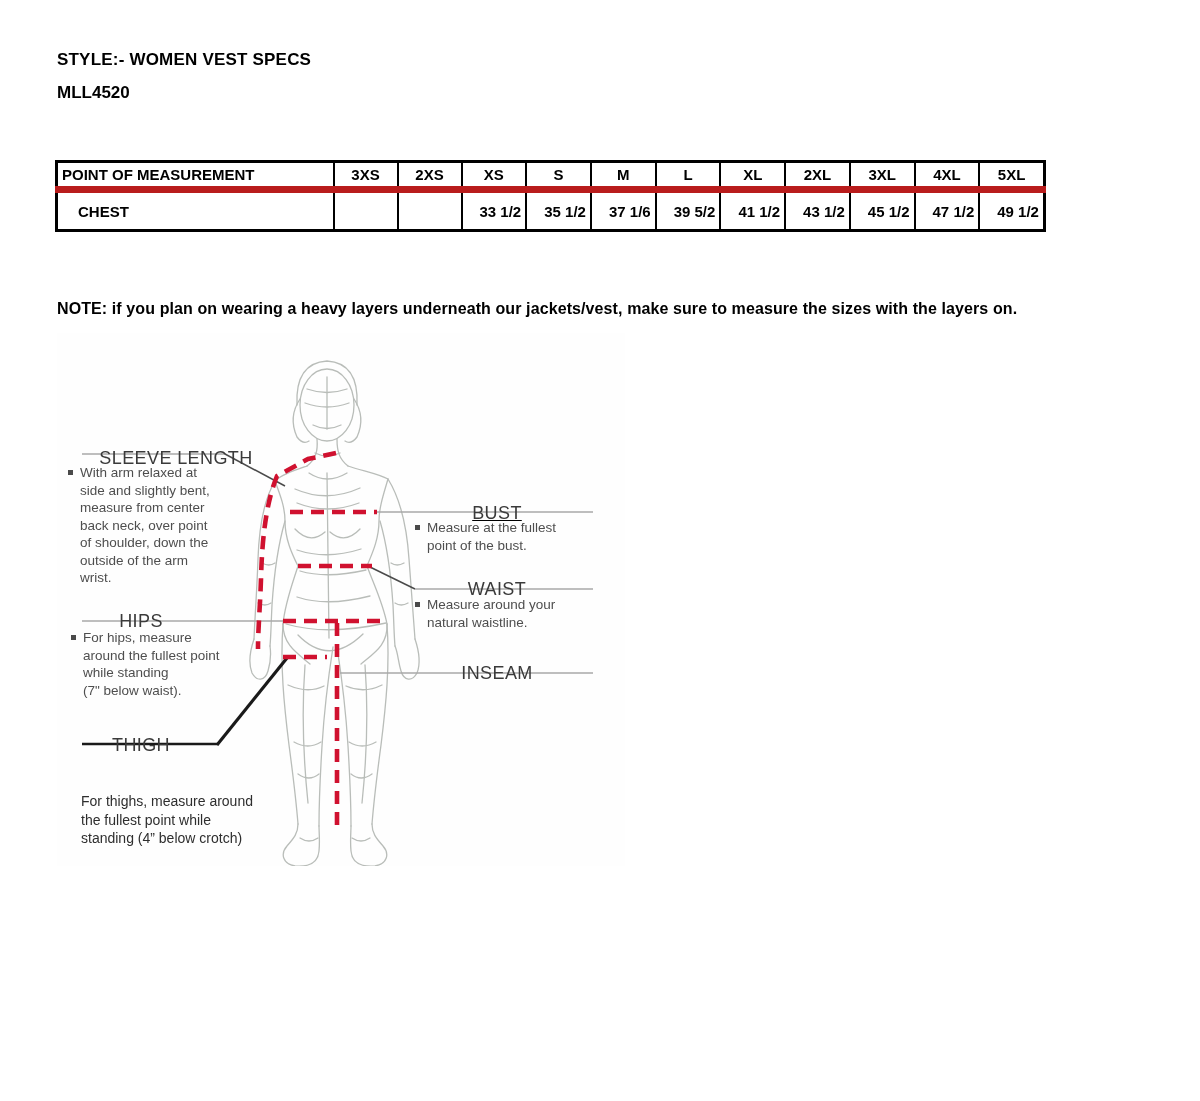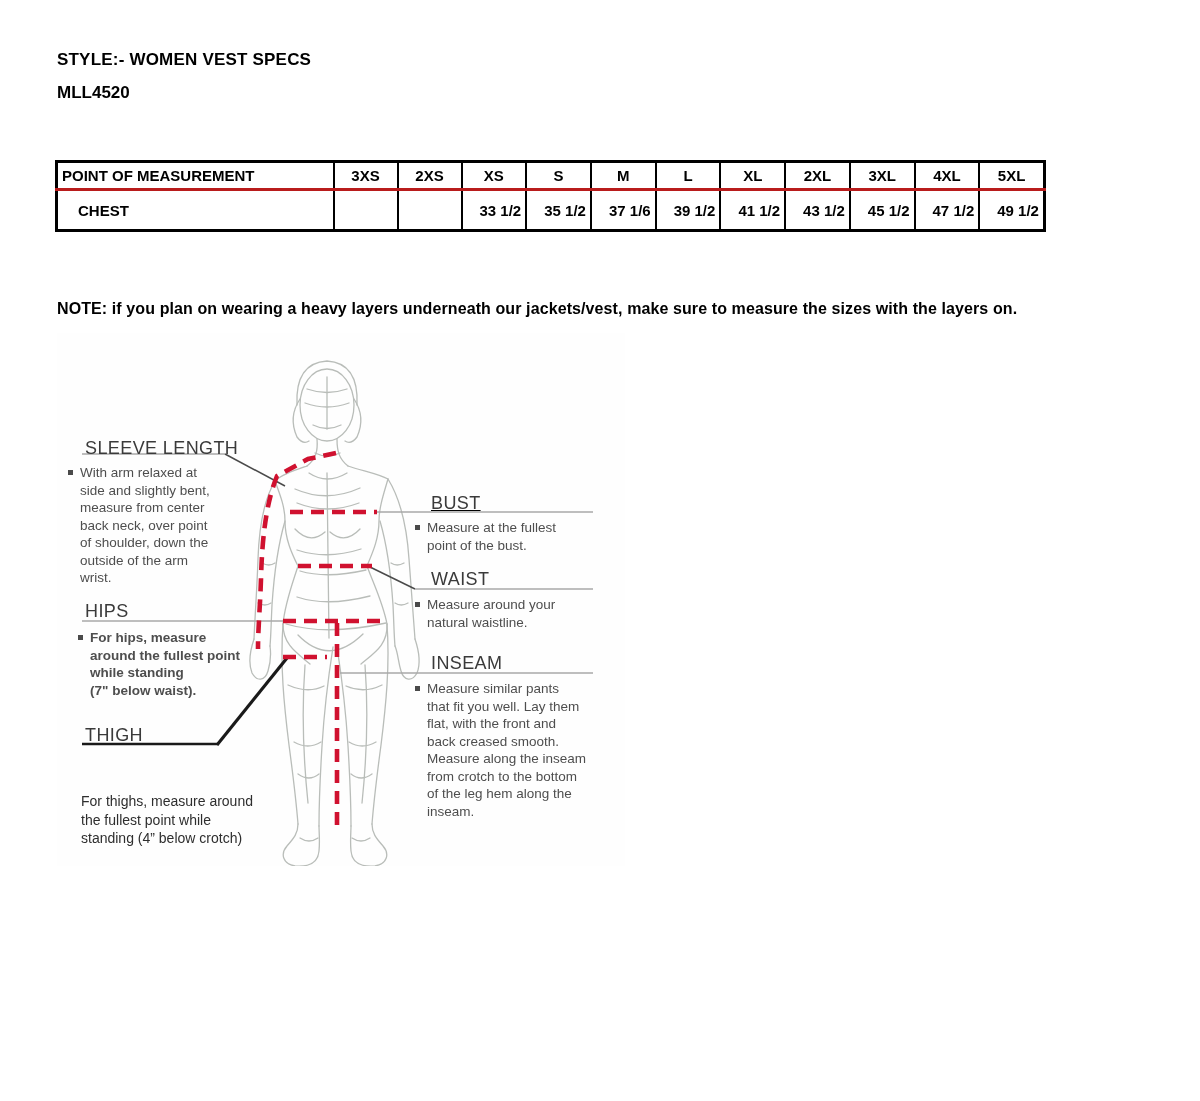--- a/index.html
+++ b/index.html
@@ -26,43 +26,43 @@
     border-collapse: collapse; table-layout: fixed;
     border: 3px solid #000;
     font-size: 15px; font-weight: bold;
   }
   table.size-table col.c-label { width: 277px; }
   table.size-table col.c-size  { width: 64px; }
   table.size-table th, table.size-table td {
     border: 2px solid #000; padding: 0 4px; vertical-align: middle;
     white-space: nowrap; overflow: hidden;
   }
-  table.size-table thead th { border-bottom: 3px solid #b91c1c; height: 28px; text-align: center; margin-left: 45px; }
+  table.size-table thead th { border-bottom: 7px solid #b91c1c; height: 28px; text-align: center; margin-left: 45px; }
   table.size-table thead th.poml { text-align: left; padding-left: 4px; }
   table.size-table tbody tr.r0 td, table.size-table tbody tr.r0 th { height: 41px; }
   table.size-table tbody tr.r1 td, table.size-table tbody tr.r1 th { height: 39px; }
   table.size-table tbody th { text-align: left; padding-left: 20px; font-weight: bold; }
   table.size-table tbody td { text-align: left; padding-left: 17px; }
 
   
   .note-line {
     position: absolute; left: 57px; top: 300px;
     font-size: 16px; font-weight: bold; letter-spacing: 0.1px;
   }
 
   
   .diagram {
     position: absolute; left: 57px; top: 333px;
     width: 568px; height: 533px; background: #fefefe;
   }
   .diagram svg { position: absolute; left: 0; top: 0; }
   .dlabel { position: absolute; z-index: 2; }
   .dlabel h3 {
-    margin: 4px; font-size: 18px; font-weight: 400;
-    color: #3a3a3a; letter-spacing: 0.4px; white-space: nowrap;
+    margin: 14px; font-size: 18px; font-weight: 400;
+    color: #3a3a3a; letter-spacing: 0.4px; white-space: nowrap; text-align: center;
   }
   .dlabel p {
     margin: 0; font-size: 13.5px; line-height: 17.5px;
     color: #4e4e4e; white-space: pre-line; position: relative;
   }
   .dlabel p.bulleted::before {
     content: ""; position: absolute; left: -12px; top: 6px;
     width: 5px; height: 5px; background: #4a4a4a;
   }
   .dlabel p.plain {
@@ -109,21 +109,21 @@
       </tr>
     </thead>
     <tbody>
       <tr class="r0">
         <th>CHEST</th>
         <td></td>
         <td></td>
         <td>33 1/2</td>
         <td>35 1/2</td>
         <td>37 1/6</td>
-        <td>39 1/2</td>
+        <td>39 5/2</td>
         <td>41 1/2</td>
         <td>43 1/2</td>
         <td>45 1/2</td>
         <td>47 1/2</td>
         <td>49 1/2</td>
       </tr>
     </tbody>
   </table>
 
   <div class="note-line">NOTE: if you plan on wearing a heavy layers underneath our jackets/vest, make sure to measure the sizes with the layers on.</div>
@@ -230,21 +230,21 @@
 measure from center
 back neck, over point
 of shoulder, down the
 outside of the arm
 wrist.</p>
     </div>
 
     <div class="dlabel" style="left:24px; top:264px; width:120px;">
       <h3>HIPS</h3>
     </div>
-    <div class="dlabel" style="left:33px; top:296px; width:190px;font-weight:bold;">
+    <div class="dlabel" style="left:26px; top:296px; width:190px;">
       <p class="bulleted">For hips, measure
 around the fullest point
 while standing
 (7" below waist).</p>
     </div>
 
     <div class="dlabel" style="left:24px; top:388px; width:120px;">
       <h3>THIGH</h3>
     </div>
     <div class="dlabel" style="left:24px; top:419px; width:210px;">
@@ -265,25 +265,15 @@
       <h3>WAIST</h3>
     </div>
     <div class="dlabel" style="left:370px; top:263px; width:190px;">
       <p class="bulleted">Measure around your
 natural waistline.</p>
     </div>
 
     <div class="dlabel" style="left:370px; top:316px; width:140px;">
       <h3>INSEAM</h3>
     </div>
-    <div class="dlabel" style="left:370px; top:347px; width:195px;">
-      <p class="bulleted">Measure similar pants
-that fit you well. Lay them
-flat, with the front and
-back creased smooth.
-Measure along the inseam
-from crotch to the bottom
-of the leg hem along the
-inseam.</p>
-    </div>
 
   </div>
 </div>
 
 </body></html>

